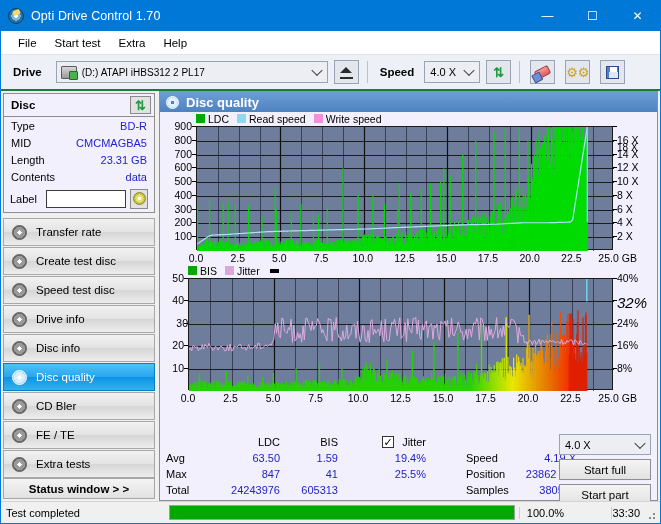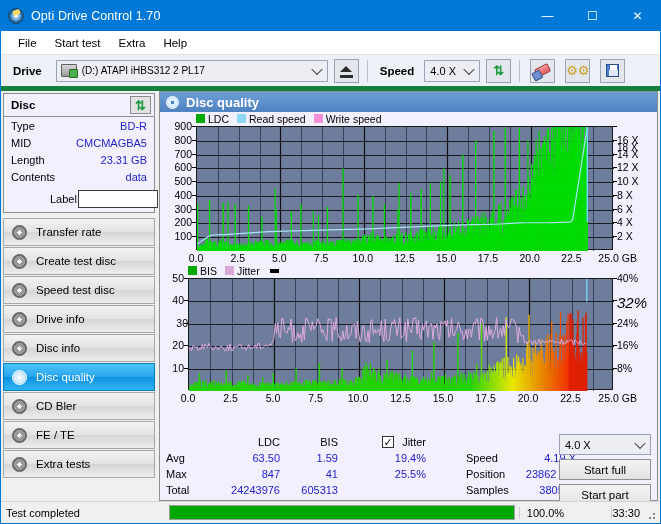--- a/index.html
+++ b/index.html
@@ -50,21 +50,21 @@
     position: absolute; left: 0; top: 30px; width: 659px; height: 24px;
     background: #fff; display: flex; align-items: center; padding-left: 8px;
     border-bottom: 1px solid #e4e4e4;
   }
   .menu-item { padding: 3px 9px; font-size: 11.5px; color: #000; }
 
   
   #toolbar {
     position: absolute; left: 0; top: 54px; width: 659px; height: 36px;
     background: #eef0f8;
-    border-bottom: 5px solid #15803d;
+    border-bottom: 2px solid #15803d;
     display: flex; align-items: center;
   }
   .tb-label { font-weight: bold; font-size: 11.5px; color: #000; }
   #drive-label { margin-left: 12px; }
   #drive-combo {
     margin-left: 14px; width: 272px; height: 22px;
     background: #eceef4; border: 1px solid #9aa3b4;
     display: flex; align-items: center; position: relative; padding-left: 4px;
   }
   #drive-icon {
@@ -139,21 +139,21 @@
   #disc-refresh-btn {
     position: absolute; right: 3px; top: 2px; width: 21px; height: 18px;
     border: 1px solid #8a8a8a; background: #e2e2e2;
     display: flex; align-items: center; justify-content: center;
   }
   .disc-row {
     display: flex; align-items: center; height: 17px; padding: 0 7px; font-size: 11px;
   }
   .disc-key { color: #000; }
   .disc-val { margin-left: auto; color: #2222cc; text-align: right; }
-  #label-row { height: 27px; padding: 0 6px; margin-left: 40px; }
+  #label-row { height: 27px; padding: 0 6px; }
   #label-key { width: 42px; }
   #label-input {
     width: 80px; height: 18px; background: #fff; border: 1px solid #3c3c3c; margin-left: 1px;
   }
   #label-disc-btn {
     width: 21px; height: 20px; border: 1px solid #8a8a8a; background: #e2e2e2;
     margin-left: 4px; display: flex; align-items: center; justify-content: center;
   }
   .mini-cd {
     width: 13px; height: 13px; border-radius: 50%;
@@ -381,20 +381,21 @@
       <div class="nav-btn">
         <span class="nav-icon"></span>
         <span>FE / TE</span>
       </div>
       <div class="nav-btn">
         <span class="nav-icon"></span>
         <span>Extra tests</span>
       </div>
     </div>
 
+    <div id="status-window-btn">Status window &gt; &gt;</div>
   </div>
 
   <div id="right-panel">
     <div id="section-header">
       <span id="section-icon"></span>
       <span id="section-title">Disc quality</span>
     </div>
 
     <div class="chart-wrap" style="position:absolute; left:0; top:20px; width:499px; height:150px;">
       <div class="legend" style="position:absolute; left:36px; top:0;">

